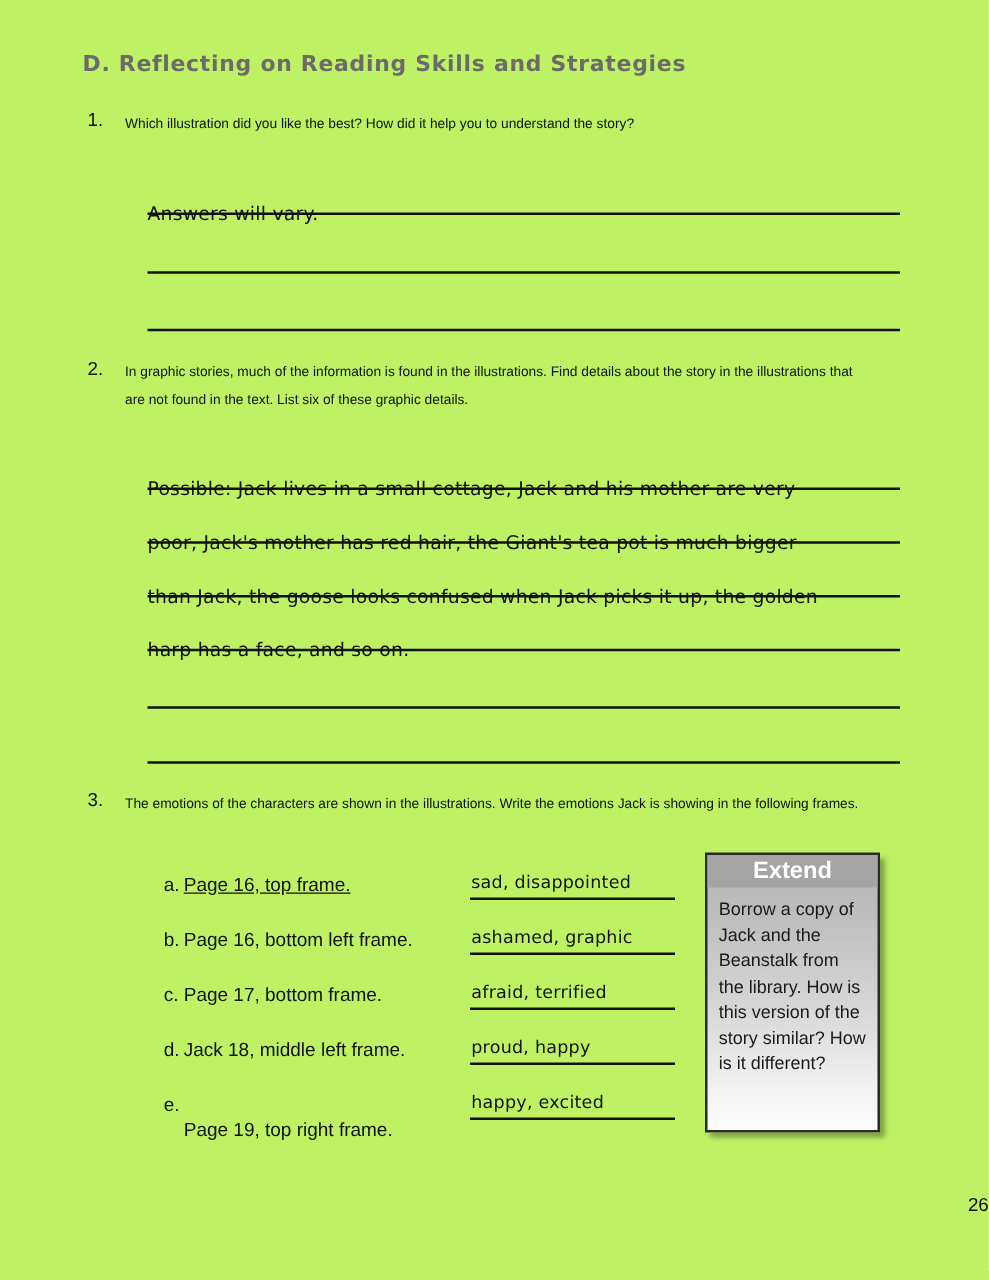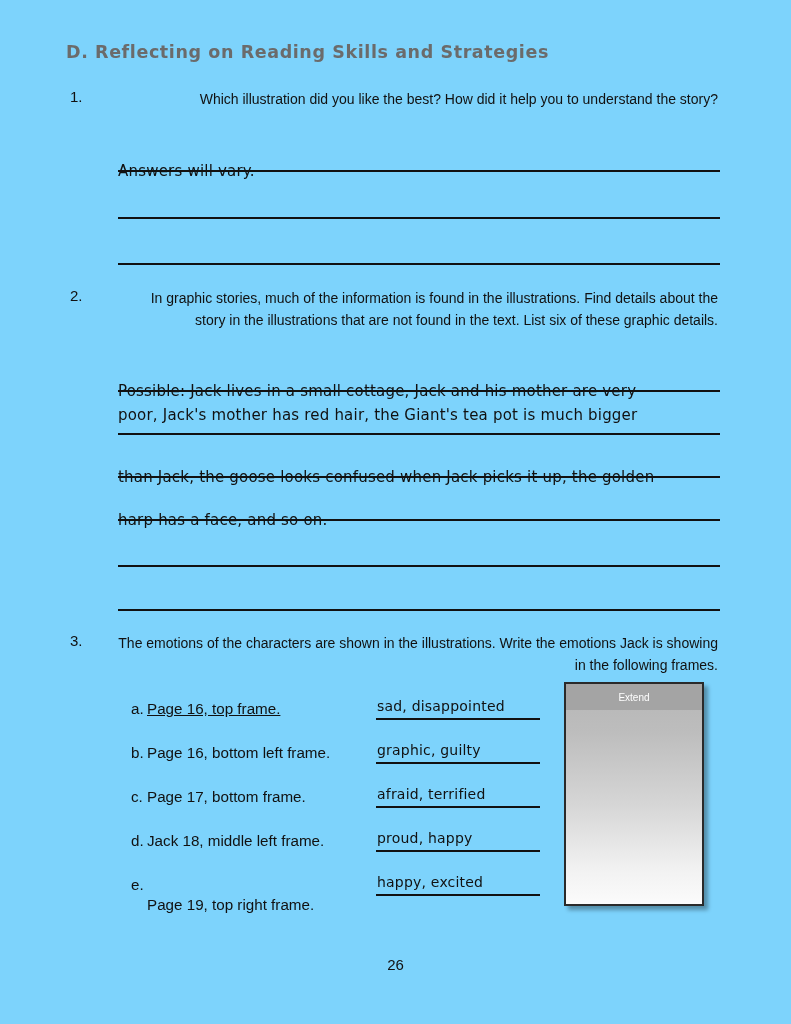--- a/index.html
+++ b/index.html
@@ -12,21 +12,21 @@
     height: 1024px;
     position: relative;
     font-family: "Liberation Sans", sans-serif;
     color: #111111;
     overflow: hidden;
   }
 
   .page {
     position: absolute;
     inset: 0;
-    background: #7dd3fc;
+    background: #bef264;
   }
 
   
   .section-heading {
     position: absolute;
     left: 66px;
     top: 42px;
     font-family: "DejaVu Sans", sans-serif;
     font-weight: bold;
     font-size: 17.5px;
@@ -43,27 +43,26 @@
   }
   .q-number {
     position: absolute;
     left: 70px;
     top: 0;
     font-size: 15px;
     color: #111;
   }
   .q-text {
     position: absolute;
-    left: 118px;
+    left: 100px;
     top: 0;
     width: 600px;
-    font-size: 14px;
+    font-size: 11px;
     line-height: 22px;
     color: #111;
-    text-align: right;
   }
 
   
   .ans-line {
     position: absolute;
     left: 118px;
     width: 602px;
     border-bottom: 2px solid #111111;
     height: 0;
   }
@@ -119,40 +118,40 @@
     height: 224px;
     border: 2px solid #2a2a2a;
     background: linear-gradient(to bottom, #b6b6b6 0%, #bdbdbd 22%, #d6d6d6 55%, #f2f2f2 85%, #fbfbfb 100%);
     box-shadow: 4px 4px 4px rgba(0,0,0,0.33);
     box-sizing: border-box;
   }
   .extend-header {
     height: 26px;
     background: #a4a4a4;
     color: #ffffff;
-    font-size: 10px;
-    font-weight: normal;
+    font-size: 19px;
+    font-weight: bold;
     display: flex;
     align-items: center;
     justify-content: center;
   }
   .extend-body {
     padding: 8px 9px 0 9px;
     font-size: 14.4px;
     line-height: 20.5px;
     color: #1a1a1a;
   }
 
   
   .page-number {
     position: absolute;
     left: 0;
     top: 956px;
     width: 791px;
-    text-align: center;
+    text-align: right;
     font-size: 15px;
     color: #111;
   }
 </style>
 </head>
 <body>
 
 <div class="page">
 
   <div class="section-heading">D. Reflecting on Reading Skills and Strategies</div>
@@ -167,21 +166,21 @@
   <div class="ans-line" style="top:217px;"></div>
   <div class="ans-text" style="top:259px;"></div>
   <div class="ans-line" style="top:263px;"></div>
 
   <div class="question" style="top:287px;">
     <span class="q-number">2.</span>
     <span class="q-text">In graphic stories, much of the information is found in the illustrations. Find details about the story in the illustrations that are not found in the text. List six of these graphic details.</span>
   </div>
   <div class="ans-text" style="top:386px;">Possible: Jack lives in a small cottage, Jack and his mother are very</div>
   <div class="ans-line" style="top:390px;"></div>
-  <div class="ans-text" style="top:410px;text-align:center;">poor, Jack's mother has red hair, the Giant's tea pot is much bigger</div>
+  <div class="ans-text" style="top:429px;text-align:center;">poor, Jack's mother has red hair, the Giant's tea pot is much bigger</div>
   <div class="ans-line" style="top:433px;"></div>
   <div class="ans-text" style="top:472px;">than Jack, the goose looks confused when Jack picks it up, the golden</div>
   <div class="ans-line" style="top:476px;"></div>
   <div class="ans-text" style="top:515px;">harp has a face, and so on.</div>
   <div class="ans-line" style="top:519px;"></div>
   <div class="ans-text" style="top:561px;"></div>
   <div class="ans-line" style="top:565px;"></div>
   <div class="ans-text" style="top:605px;"></div>
   <div class="ans-line" style="top:609px;"></div>
 
@@ -190,37 +189,38 @@
     <span class="q-text">The emotions of the characters are shown in the illustrations. Write the emotions Jack is showing in the following frames.</span>
   </div>
 
   <div class="sub-letter" style="top:700px;">a.</div>
   <div class="sub-text" style="top:700px;text-decoration:underline;">Page 16, top frame.</div>
   <div class="sub-ans-text" style="top:702px;">sad, disappointed</div>
   <div class="sub-ans-line" style="top:718px;"></div>
 
   <div class="sub-letter" style="top:744px;">b.</div>
   <div class="sub-text" style="top:744px;text-align:right;">Page 16, bottom left frame.</div>
-  <div class="sub-ans-text" style="top:746px;">graphic, guilty</div>
+  <div class="sub-ans-text" style="top:746px;">ashamed, graphic</div>
   <div class="sub-ans-line" style="top:762px;"></div>
 
   <div class="sub-letter" style="top:788px;">c.</div>
   <div class="sub-text" style="top:788px;">Page 17, bottom frame.</div>
   <div class="sub-ans-text" style="top:790px;">afraid, terrified</div>
   <div class="sub-ans-line" style="top:806px;"></div>
 
   <div class="sub-letter" style="top:832px;">d.</div>
   <div class="sub-text" style="top:832px;">Jack 18, middle left frame.</div>
   <div class="sub-ans-text" style="top:834px;text-align:right;">proud, happy</div>
   <div class="sub-ans-line" style="top:850px;"></div>
 
   <div class="sub-letter" style="top:876px;">e.</div>
   <div class="sub-text" style="top:896px;">Page 19, top right frame.</div>
   <div class="sub-ans-text" style="top:878px;">happy, excited</div>
   <div class="sub-ans-line" style="top:894px;"></div>
 
   <div class="extend-box">
     <div class="extend-header">Extend</div>
+    <div class="extend-body">Borrow a copy of Jack and the Beanstalk from the library. How is this version of the story similar? How is it different?</div>
   </div>
 
   <div class="page-number">26</div>
 
 </div>
 
 </body></html>

